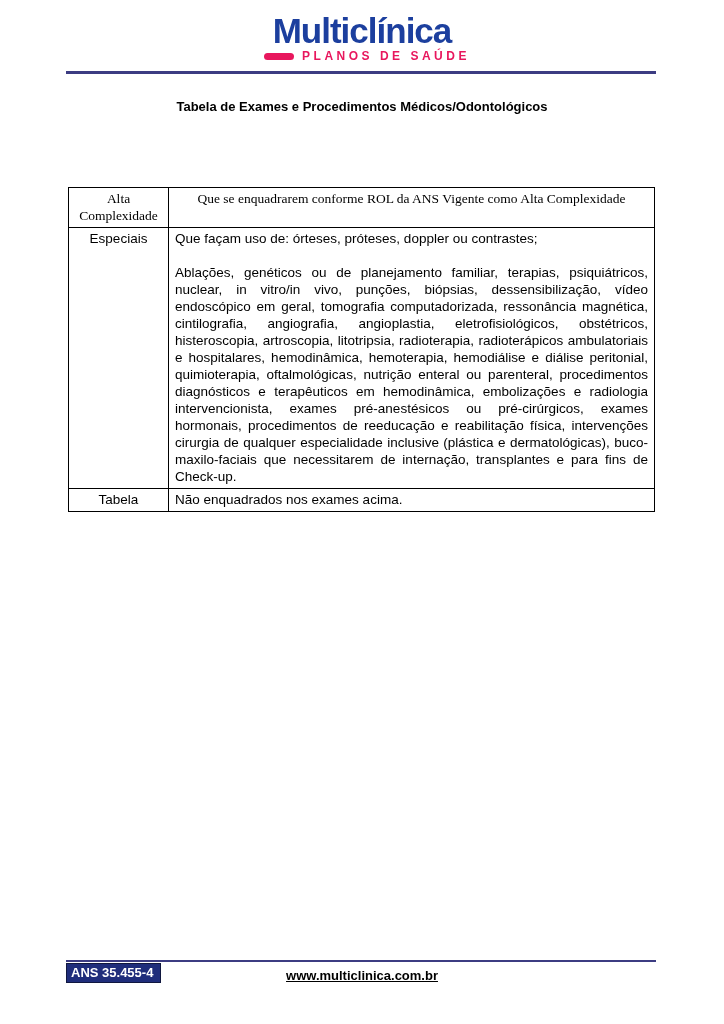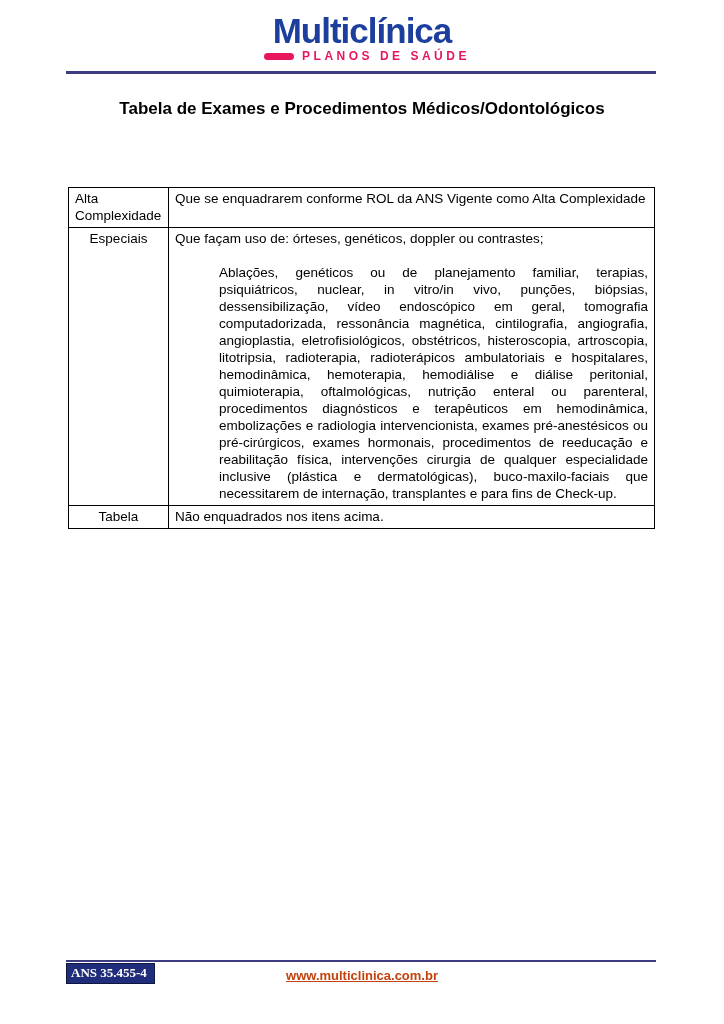--- a/index.html
+++ b/index.html
@@ -70,66 +70,65 @@
     background: #3c3c82;
   }
 
   
   .doc-title {
     position: absolute;
     top: 99px;
     left: 0;
     width: 100%;
     text-align: center;
-    font-size: 17px;
+    font-size: 13px;
     font-weight: bold;
   }
 
   
   table.exams {
     position: absolute;
     top: 187px;
     left: 68px;
     width: 587px;
     border-collapse: collapse;
     font-size: 13.5px;
     line-height: 17px;
   }
   table.exams td {
     border: 1.6px solid #000;
     vertical-align: top;
     padding: 2px 6px 3px 6px;
   }
   td.col-label { width: 100px; text-align: center; }
-  tr.header-row td { text-align: left; }
+  tr.header-row td { text-align: center; font-family: Liberation Serif, serif; }
   td.cell-body { text-align: justify; }
-  td.cell-body p + p { margin-top: 17px; margin-left: 44px; }
+  td.cell-body p + p { margin-top: 17px; }
 
   
   .ans-badge {
     position: absolute;
     top: 963px;
     left: 66px;
     background: #1f2d7b;
     border: 1px solid #10173f;
     color: #ffffff;
     font-size: 13px;
     font-weight: bold;
     padding: 1px 7px 2px 4px;
-    font-family: Liberation Serif, serif;
   }
   .site-link {
     position: absolute;
     top: 966px;
     left: 0;
     width: 100%;
     text-align: center;
   }
   .site-link a {
-    color: #c2410c;
+    color: #000000;
     font-size: 13px;
     font-weight: bold;
     text-decoration: underline;
     cursor: pointer;
   }
 </style>
 </head>
 <body>
 
 <div class="page">
@@ -148,27 +147,27 @@
 
   <table class="exams">
     <tbody>
         <tr class="header-row">
       <td class="col-label">Alta Complexidade</td>
       <td class="cell-center">Que se enquadrarem conforme ROL da ANS Vigente como Alta Complexidade</td>
     </tr>
     <tr>
       <td class="col-label">Especiais</td>
       <td class="cell-body">
-        <p>Que façam uso de: órteses, genéticos, doppler ou contrastes;</p>
+        <p>Que façam uso de: órteses, próteses, doppler ou contrastes;</p>
         <p>Ablações, genéticos ou de planejamento familiar, terapias, psiquiátricos, nuclear, in vitro/in vivo, punções, biópsias, dessensibilização, vídeo endoscópico em geral, tomografia computadorizada, ressonância magnética, cintilografia, angiografia, angioplastia, eletrofisiológicos, obstétricos, histeroscopia, artroscopia, litotripsia, radioterapia, radioterápicos ambulatoriais e hospitalares, hemodinâmica, hemoterapia, hemodiálise e diálise peritonial, quimioterapia, oftalmológicas, nutrição enteral ou parenteral, procedimentos diagnósticos e terapêuticos em hemodinâmica, embolizações e radiologia intervencionista, exames pré-anestésicos ou pré-cirúrgicos, exames hormonais, procedimentos de reeducação e reabilitação física, intervenções cirurgia de qualquer especialidade inclusive (plástica e dermatológicas), buco-maxilo-faciais que necessitarem de internação, transplantes e para fins de Check-up.</p>
       </td>
     </tr>
     <tr>
       <td class="col-label">Tabela</td>
-      <td>Não enquadrados nos itens acima.</td>
+      <td>Não enquadrados nos exames acima.</td>
     </tr>
   </tbody>
     </table>
 
   <div class="footer-rule"></div>
   <div class="ans-badge">ANS 35.455-4</div>
   <div class="site-link">
     <a>www.multiclinica.com.br</a>
   </div>
 

